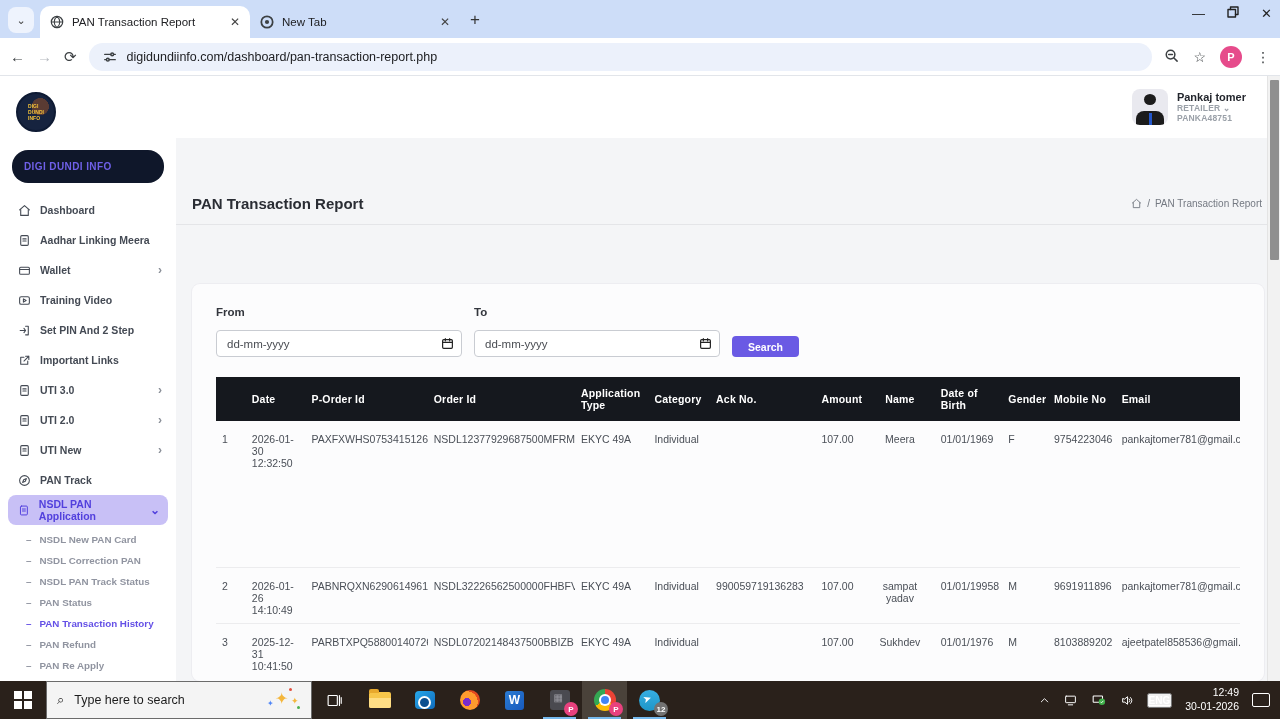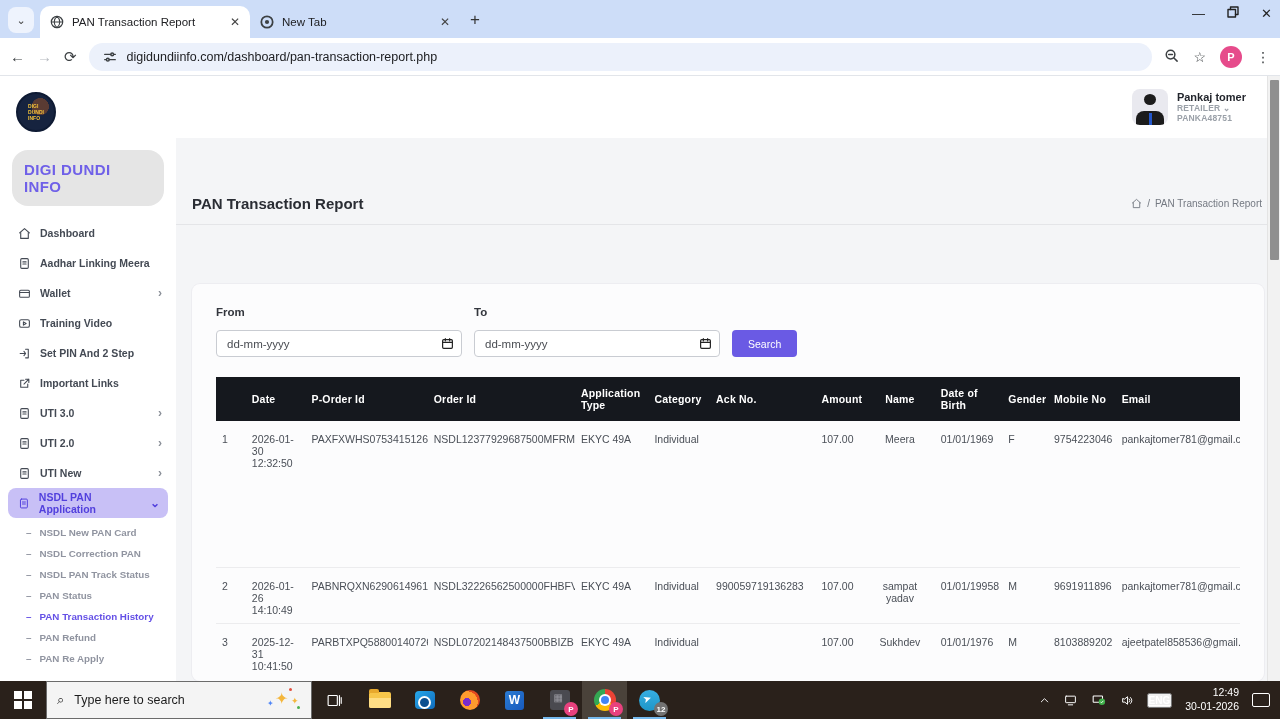--- a/index.html
+++ b/index.html
@@ -29,21 +29,21 @@
 
   
   .viewport { flex:1; display:flex; position:relative; overflow:hidden; background:#f4f5f7; }
   .scrollbar { position:absolute; right:0; top:0; bottom:0; width:13px; background:#f2f2f2; border-left:1px solid #e4e4e4; }
   .scroll-thumb { position:absolute; top:4px; left:2px; width:9px; height:180px; background:#8f8f8f; border-radius:1px; }
 
   
   .sidebar { width:176px; background:#fff; flex:0 0 176px; padding-top:16px; overflow:hidden; }
   .logo { width:40px; height:40px; border-radius:50%; margin-left:16px; background:radial-gradient(circle at 62% 35%, #5a3b33 0 26%, #16233f 27% 100%); display:flex; align-items:center; justify-content:center; border:2px solid #0e1a33; }
   .logo span { color:#f3c13a; font-size:5px; font-weight:bold; line-height:1.2; text-align:left; }
-  .brand-pill { margin:18px 12px 0 12px; background:#e5e5e5; color:#6f60e8; font-size:15px; font-weight:bold; letter-spacing:.4px; border-radius:16px; padding:11px 12px; cursor:pointer; }
+  .brand-pill { margin:18px 12px 0 12px; background:#0f172a; color:#6f60e8; font-size:10px; font-weight:bold; letter-spacing:.4px; border-radius:16px; padding:11px 12px; cursor:pointer; }
   .nav { margin-top:12px; }
   .nav-item { display:flex; align-items:center; gap:9px; height:30px; padding:0 14px 0 18px; font-size:10.5px; font-weight:bold; color:#444a54; cursor:pointer; }
   .nav-item svg { stroke:#5c636e; }
   .nav-item .chev { margin-left:auto; color:#8a8f98; font-size:12px; line-height:1; }
   .nav-item.active { margin:0 8px; padding:0 8px 0 10px; height:30px; border-radius:8px; background:#c8c0f6; color:#5240dd; }
   .nav-item.active svg { stroke:#5240dd; }
   .nav-item.active .chev { color:#5240dd; }
   .subnav { margin-top:4px; }
   .sub-item { display:flex; align-items:center; gap:8px; height:21px; padding-left:26px; font-size:9.8px; font-weight:bold; color:#9094a0; cursor:pointer; }
   .sub-item.active { color:#6450e6; }
@@ -64,21 +64,21 @@
   .crumb { display:flex; align-items:center; gap:5px; font-size:10px; color:#747982; }
 
   .card { margin:14px 16px 0 16px; flex:1; background:#fcfcfd; border-radius:8px; box-shadow:0 0 0 1px #ededf1; padding:22px 24px; overflow:hidden; }
   .filters { display:flex; align-items:flex-end; gap:12px; }
   .fgroup { width:246px; }
   .flabel { font-size:11.5px; font-weight:bold; color:#33363d; margin-bottom:12px; }
   .dinput { position:relative; }
   .dinput input { width:100%; height:27px; border:1px solid #c9ccd2; border-radius:4px; padding:0 30px 0 10px; font-size:11.5px; color:#333; background:#fff; font-family:"Liberation Sans",sans-serif; }
   .dinput input::placeholder { color:#4a4d53; opacity:1; }
   .cal { position:absolute; right:8px; top:7px; }
-  .search-btn { height:27px; padding:0 16px; background:#6a5ae4; color:#fff; border:none; border-radius:4px; font-size:10.5px; font-weight:normal; cursor:pointer; font-family:"Liberation Sans",sans-serif; }
+  .search-btn { height:21px; padding:0 16px; background:#6a5ae4; color:#fff; border:none; border-radius:4px; font-size:10.5px; font-weight:bold; cursor:pointer; font-family:"Liberation Sans",sans-serif; }
 
   table { width:100%; margin-top:20px; border-collapse:collapse; table-layout:fixed; }
   thead th { background:#15181e; color:#fff; font-size:10.5px; text-align:left; padding:10px 6px; vertical-align:middle; font-weight:bold; letter-spacing:.2px; }
   tbody td { font-size:10.5px; color:#4a4f57; padding:12px 6px 6px 6px; vertical-align:top; border-bottom:1px solid #ececee; background:#fcfcfd; overflow:hidden; }
   tbody tr:nth-child(1) td { height:146px; }
   tbody tr:nth-child(2) td { height:56px; }
   tbody tr:nth-child(3) td { height:150px; border-bottom:none; }
   .c0{width:3%;} .c1{width:6%;} .c2{width:12.3%;} .c3{width:14.8%;} .c4{width:7.4%;} .c5{width:6.2%;} .c6{width:10.6%;} .c7{width:5%;} .c8{width:7%;text-align:center;} .c9{width:6.8%;} .c10{width:4.6%;} .c11{width:6.8%;} .c12{width:12.5%;margin-top:24px;}
   td.email, td.oid, td.poid { white-space:nowrap; }
 
@@ -249,20 +249,27 @@
           <span>UTI 2.0</span>
           <span class="chev">›</span>
         </div>
         <div class="nav-item">
           <svg class="ln" width="13" height="13" viewBox="0 0 24 24">
               <rect x="5" y="3" width="14" height="18" rx="2"></rect>
               <path d="M9 9h6M9 13h6"></path>
             </svg>
           <span>UTI New</span>
           <span class="chev">›</span>
+        </div>
+        <div class="nav-item">
+          <svg class="ln" width="13" height="13" viewBox="0 0 24 24">
+              <circle cx="12" cy="12" r="9"></circle>
+              <path d="M15.5 8.5l-2 5-5 2 2-5z"></path>
+            </svg>
+          <span>PAN Track</span>
         </div>
         <div class="nav-item active">
           <svg class="ln" width="13" height="13" viewBox="0 0 24 24">
               <rect x="5" y="3" width="14" height="18" rx="2"></rect>
               <path d="M9 9h6M9 13h6"></path>
             </svg>
           <span>NSDL PAN Application</span>
           <span class="chev">⌄</span>
         </div>
         <div class="subnav" id="subnav">

